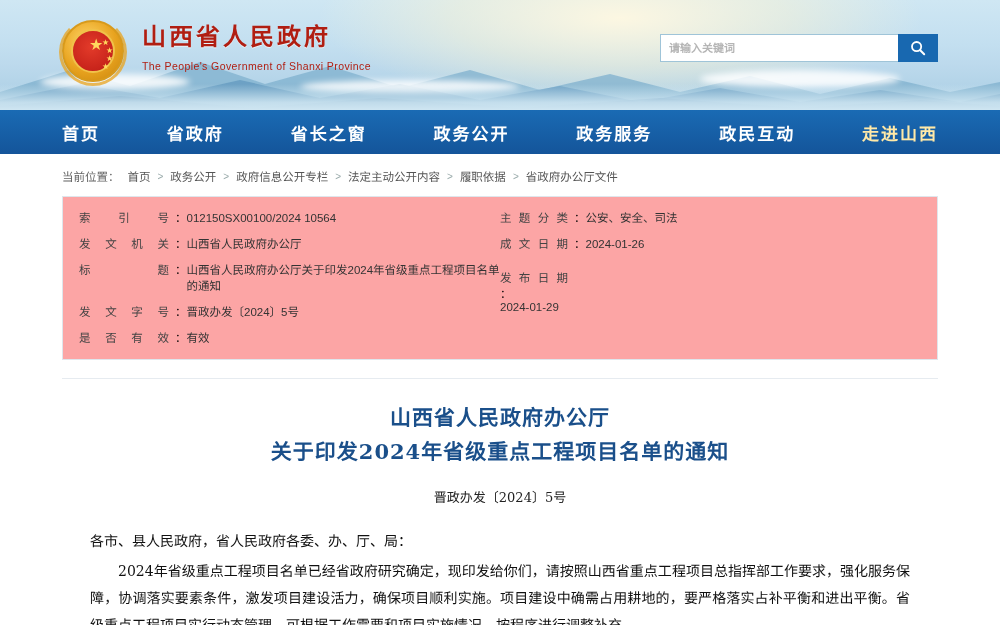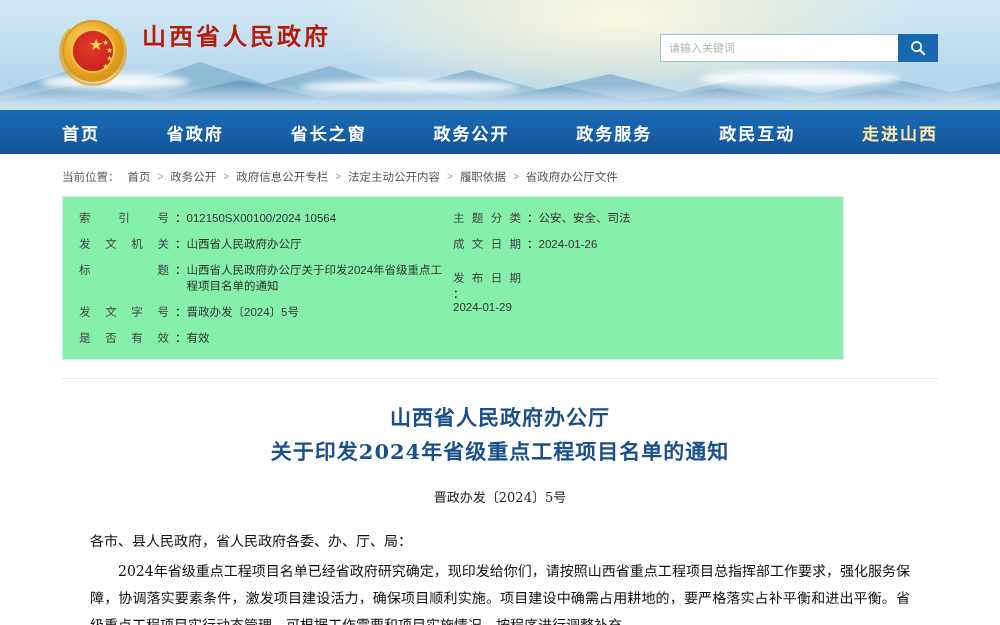--- a/index.html
+++ b/index.html
@@ -82,20 +82,21 @@
   .searchbox {
     position: absolute; right: 62px; top: 34px;
     display: flex; align-items: stretch; height: 28px;
   }
   .searchbox input {
     width: 238px; height: 28px;
     border: 1px solid #9fc4d8; border-right: none;
     background: #fff; outline: none;
     font-size: 11px; color: #333; padding: 4px 8px;
     font-family: "Liberation Sans", sans-serif;
+    font-weight: bold;
   }
   .searchbox input::placeholder { color: #b5b5b5; }
   .searchbtn {
     width: 40px; height: 28px;
     background: #1868b0;
     border: 1px solid #1868b0;
     display: flex; align-items: center; justify-content: center;
     cursor: pointer;
   }
   .searchbtn svg { display: block; }
@@ -124,23 +125,23 @@
     display: flex; align-items: center; flex-wrap: nowrap;
     font-size: 11.5px; color: #555;
   }
   .crumb .label { color: #666; margin-right: 8px; }
   .crumb a { color: #555; text-decoration: none; cursor: pointer; }
   .crumb .sep { margin: 0 7px; color: #9aa; font-size: 10px; }
 
   
   .metabox {
     margin: 2px 62px 0 62px;
-    width: 782px;
+    width: 876px;
     border: 1px solid #dfe6ec;
-    background: #86efac;
+    background: #fca5a5;
     padding: 12px 16px 14px 16px;
     display: flex;
   }
   .metacol { width: 50%; }
   .metarow { display: flex; align-items: baseline; margin-bottom: 10px; font-size: 11.5px; }
   .metarow:last-child { margin-bottom: 0; }
   .metakey {
     width: 96px; text-align: justify; text-align-last: justify;
     color: #444; flex: none; padding-right: 6px;
   }
@@ -202,20 +203,21 @@
     <div class="inner"></div>
     <div class="star" style="left:27px; top:22px; font-size:16px;">★</div>
     <div class="star" style="left:40px; top:20px; font-size:8px;">★</div>
     <div class="star" style="left:44px; top:28px; font-size:8px;">★</div>
     <div class="star" style="left:44px; top:36px; font-size:8px;">★</div>
     <div class="star" style="left:40px; top:44px; font-size:8px;">★</div>
   </div>
 
   <div class="gov-title">
     <div class="cn">山西省人民政府</div>
+    <div class="en">The People's Government of Shanxi Province</div>
   </div>
 
   <div class="searchbox">
     <input type="text" placeholder="请输入关键词" style="">
     <div class="searchbtn">
       <svg width="16" height="16" viewBox="0 0 16 16">
         <circle cx="6.6" cy="6.6" r="4.6" fill="none" stroke="#ffffff" stroke-width="1.8"></circle>
         <line x1="10.2" y1="10.2" x2="14.2" y2="14.2" stroke="#ffffff" stroke-width="2" stroke-linecap="round"></line>
       </svg>
     </div>

